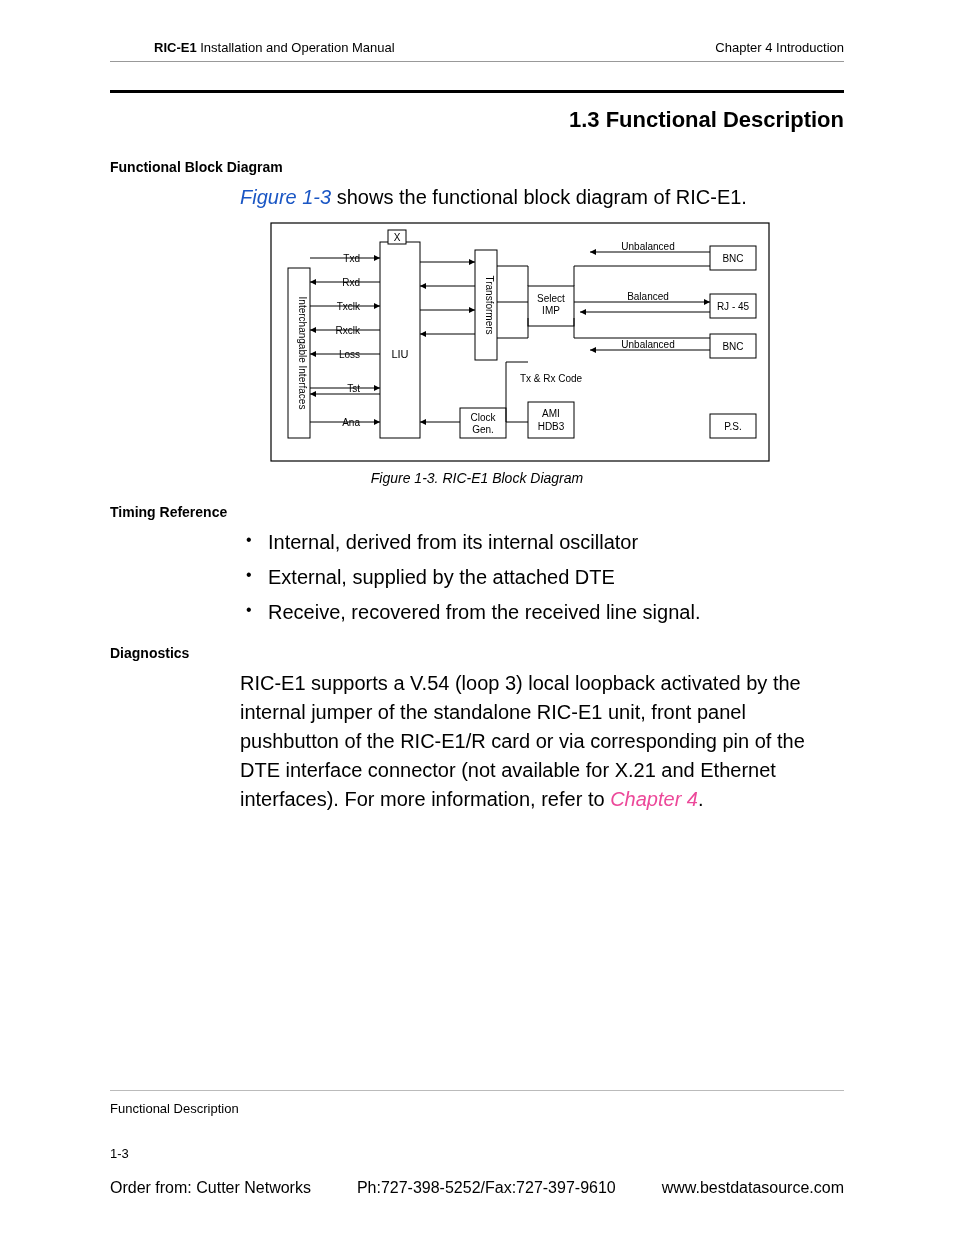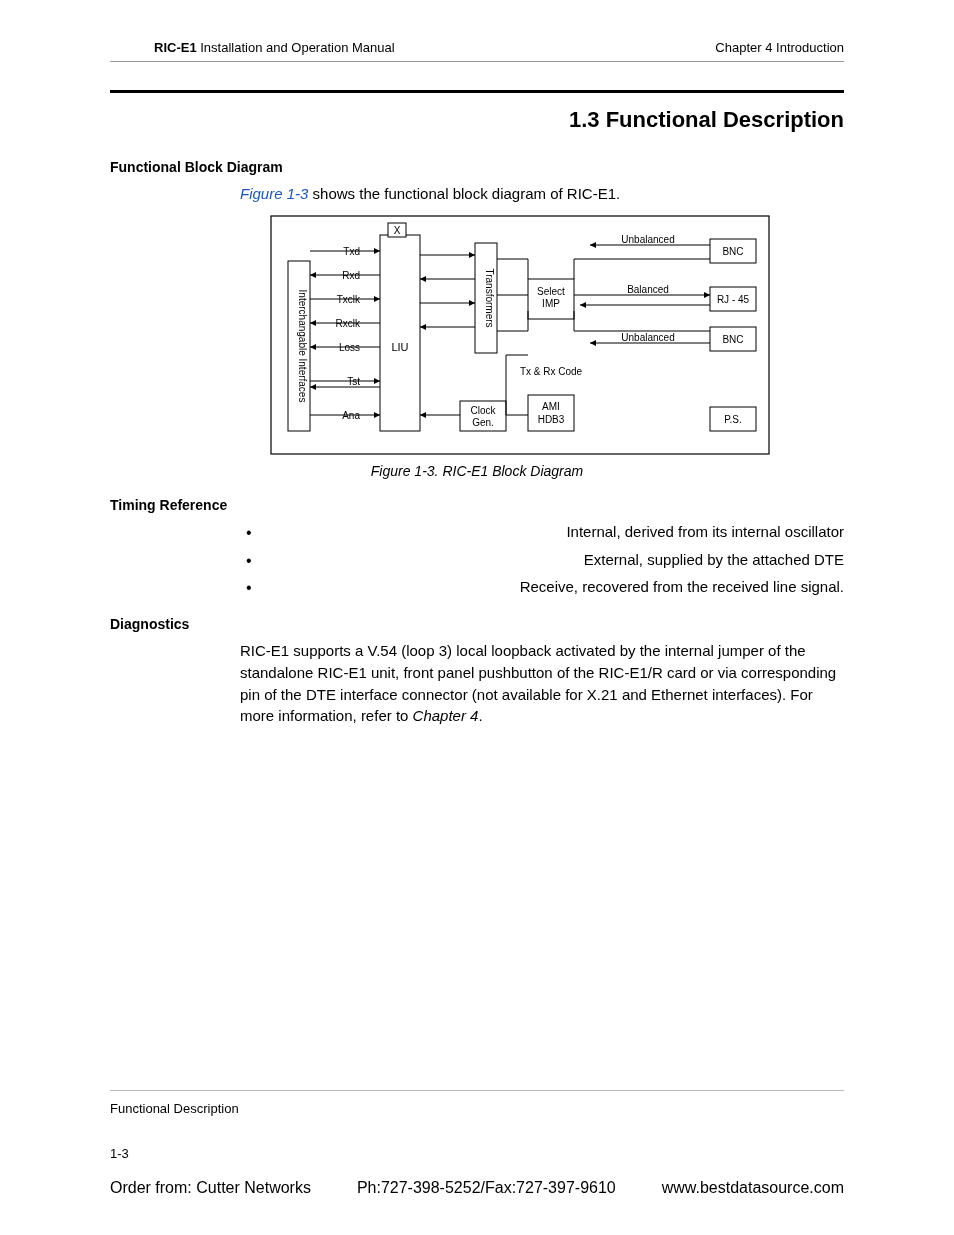--- a/index.html
+++ b/index.html
@@ -33,38 +33,37 @@
     font-weight: bold;
     margin: 6px 0 26px 0;
   }
   h2.subhead {
     font-size: 14px;
     font-weight: bold;
     margin: 18px 0 8px 0;
   }
   .body-indent {
     margin-left: 130px;
-    font-size: 15px;
+    font-size: 20px;
     line-height: 1.45;
   }
   .figref { color: #1a56c4; font-style: italic; }
-  .chapref { color: #000000; font-style: italic; }
+  .chapref { color: #ec4899; font-style: italic; }
   .figure-wrap {
     margin: 10px 0 6px 160px;
   }
   .figure-caption {
     text-align: center;
     font-style: italic;
     font-size: 14px;
     margin: 8px 0 14px 0;
   }
   ul.bullets {
     list-style: none;
     margin: 6px 0 10px 0;
-    text-align: right;
   }
   ul.bullets li {
     position: relative;
     padding-left: 28px;
     margin: 6px 0;
   }
   ul.bullets li::before {
     content: "•";
     position: absolute;
     left: 6px;

